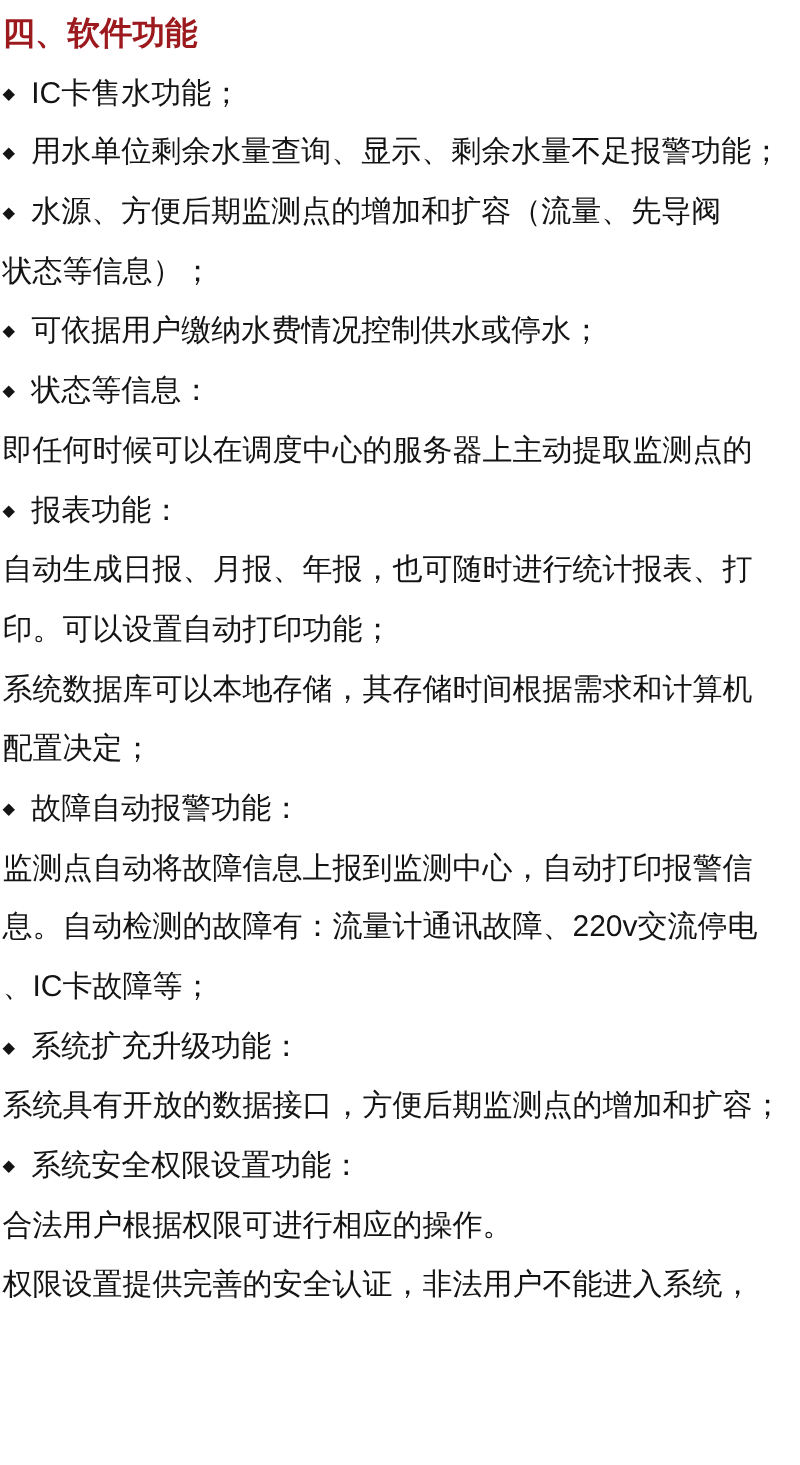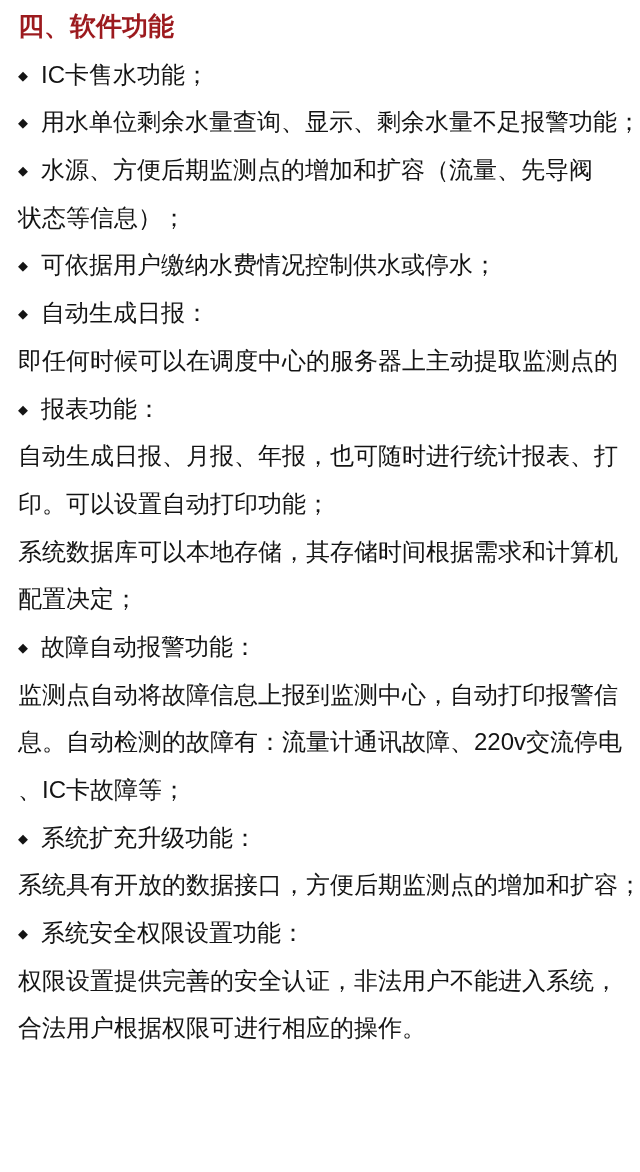--- a/index.html
+++ b/index.html
@@ -7,21 +7,21 @@
     padding: 0;
     width: 640px;
     height: 1172px;
     overflow: hidden;
     background: #ffffff;
   }
   .doc {
     box-sizing: border-box;
     width: 640px;
     height: 1172px;
-    padding: 3px 2px 0 18px;
+    padding: 3px 2px 0 2px;
     font-family: "Liberation Sans", sans-serif;
     color: #141414;
     font-size: 24px;
   }
   .item { margin: 0; }
   .line {
     height: 47.7px;
     line-height: 47.7px;
     white-space: nowrap;
   }
@@ -53,21 +53,21 @@
         <div class="line"><span class="bullet-glyph">◆</span><span>用水单位剩余水量查询、显示、剩余水量不足报警功能；</span></div>
       </div>
       <div class="item bullet">
         <div class="line"><span class="bullet-glyph">◆</span><span>水源、方便后期监测点的增加和扩容（流量、先导阀</span></div>
         <div class="line"><span>状态等信息）；</span></div>
       </div>
       <div class="item bullet">
         <div class="line"><span class="bullet-glyph">◆</span><span>可依据用户缴纳水费情况控制供水或停水；</span></div>
       </div>
       <div class="item bullet">
-        <div class="line"><span class="bullet-glyph">◆</span><span>自动生成日报：</span></div>
+        <div class="line"><span class="bullet-glyph">◆</span><span>状态等信息：</span></div>
       </div>
       <div class="item text">
         <div class="line"><span>即任何时候可以在调度中心的服务器上主动提取监测点的</span></div>
       </div>
       <div class="item bullet">
         <div class="line"><span class="bullet-glyph">◆</span><span>报表功能：</span></div>
       </div>
       <div class="item text">
         <div class="line"><span>自动生成日报、月报、年报，也可随时进行统计报表、打</span></div>
         <div class="line"><span>印。可以设置自动打印功能；</span></div>
@@ -87,17 +87,17 @@
       <div class="item bullet">
         <div class="line"><span class="bullet-glyph">◆</span><span>系统扩充升级功能：</span></div>
       </div>
       <div class="item text">
         <div class="line"><span>系统具有开放的数据接口，方便后期监测点的增加和扩容；</span></div>
       </div>
       <div class="item bullet">
         <div class="line"><span class="bullet-glyph">◆</span><span>系统安全权限设置功能：</span></div>
       </div>
       <div class="item text">
+        <div class="line"><span>合法用户根据权限可进行相应的操作。</span></div>
         <div class="line"><span>权限设置提供完善的安全认证，非法用户不能进入系统，</span></div>
-        <div class="line"><span>合法用户根据权限可进行相应的操作。</span></div>
       </div>
     </div>
 </div>
 
 </body></html>

